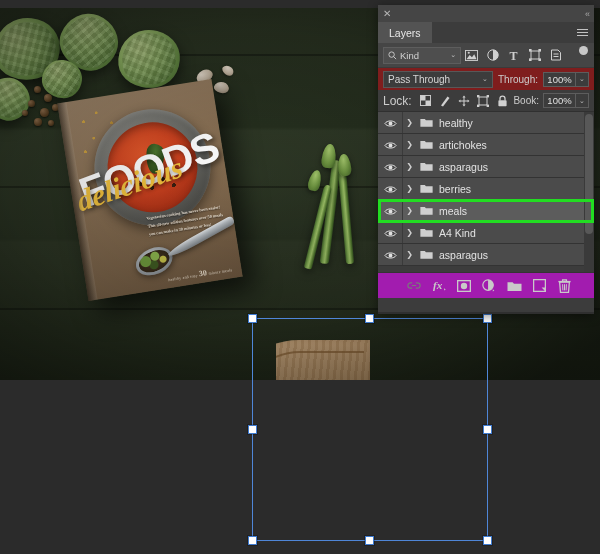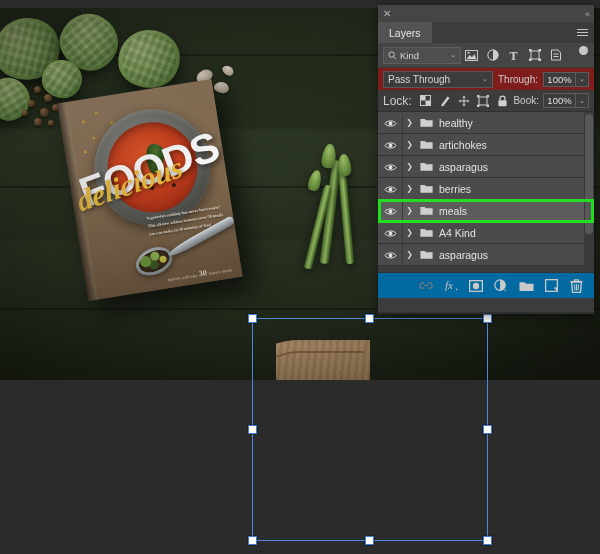--- a/index.html
+++ b/index.html
@@ -366,23 +366,24 @@
     position: absolute; right: 0; top: 0; width: 10px; height: 100%;
     background: #3a3a3a;
   }
   #panel-scroll-thumb {
     position: absolute; right: 1px; top: 2px; width: 8px; height: 120px;
     background: #585858; border-radius: 4px; cursor: pointer;
   }
 
   
   #panel-bottom {
-    height: 26px; background: #0369a1; display: flex; align-items: center;
-    justify-content: flex-end; gap: 1px; padding-right: 6px;
+    height: 26px; background: #a21caf; display: flex; align-items: center;
+    justify-content: flex-end; gap: 1px; padding-right: 18px;
     border-top: 1px solid #343434;
+    font-weight: bold;
   }
   .bt-icon {
     width: 24px; height: 24px; display: flex; align-items: center; justify-content: center;
     cursor: pointer; color: #c9c9c9;
   }
   .bt-icon.disabled { color: #7a7a7a; cursor: default; }
   #panel-bottom-edge {
     position: absolute; left: 0; bottom: 0; width: 100%; height: 2px; background: #2f2f2f;
   }
 </style>

